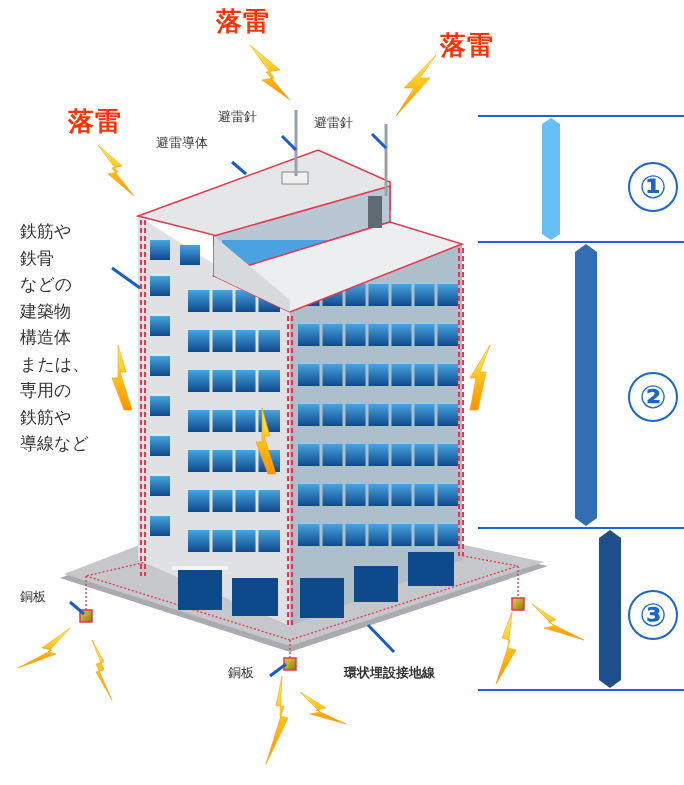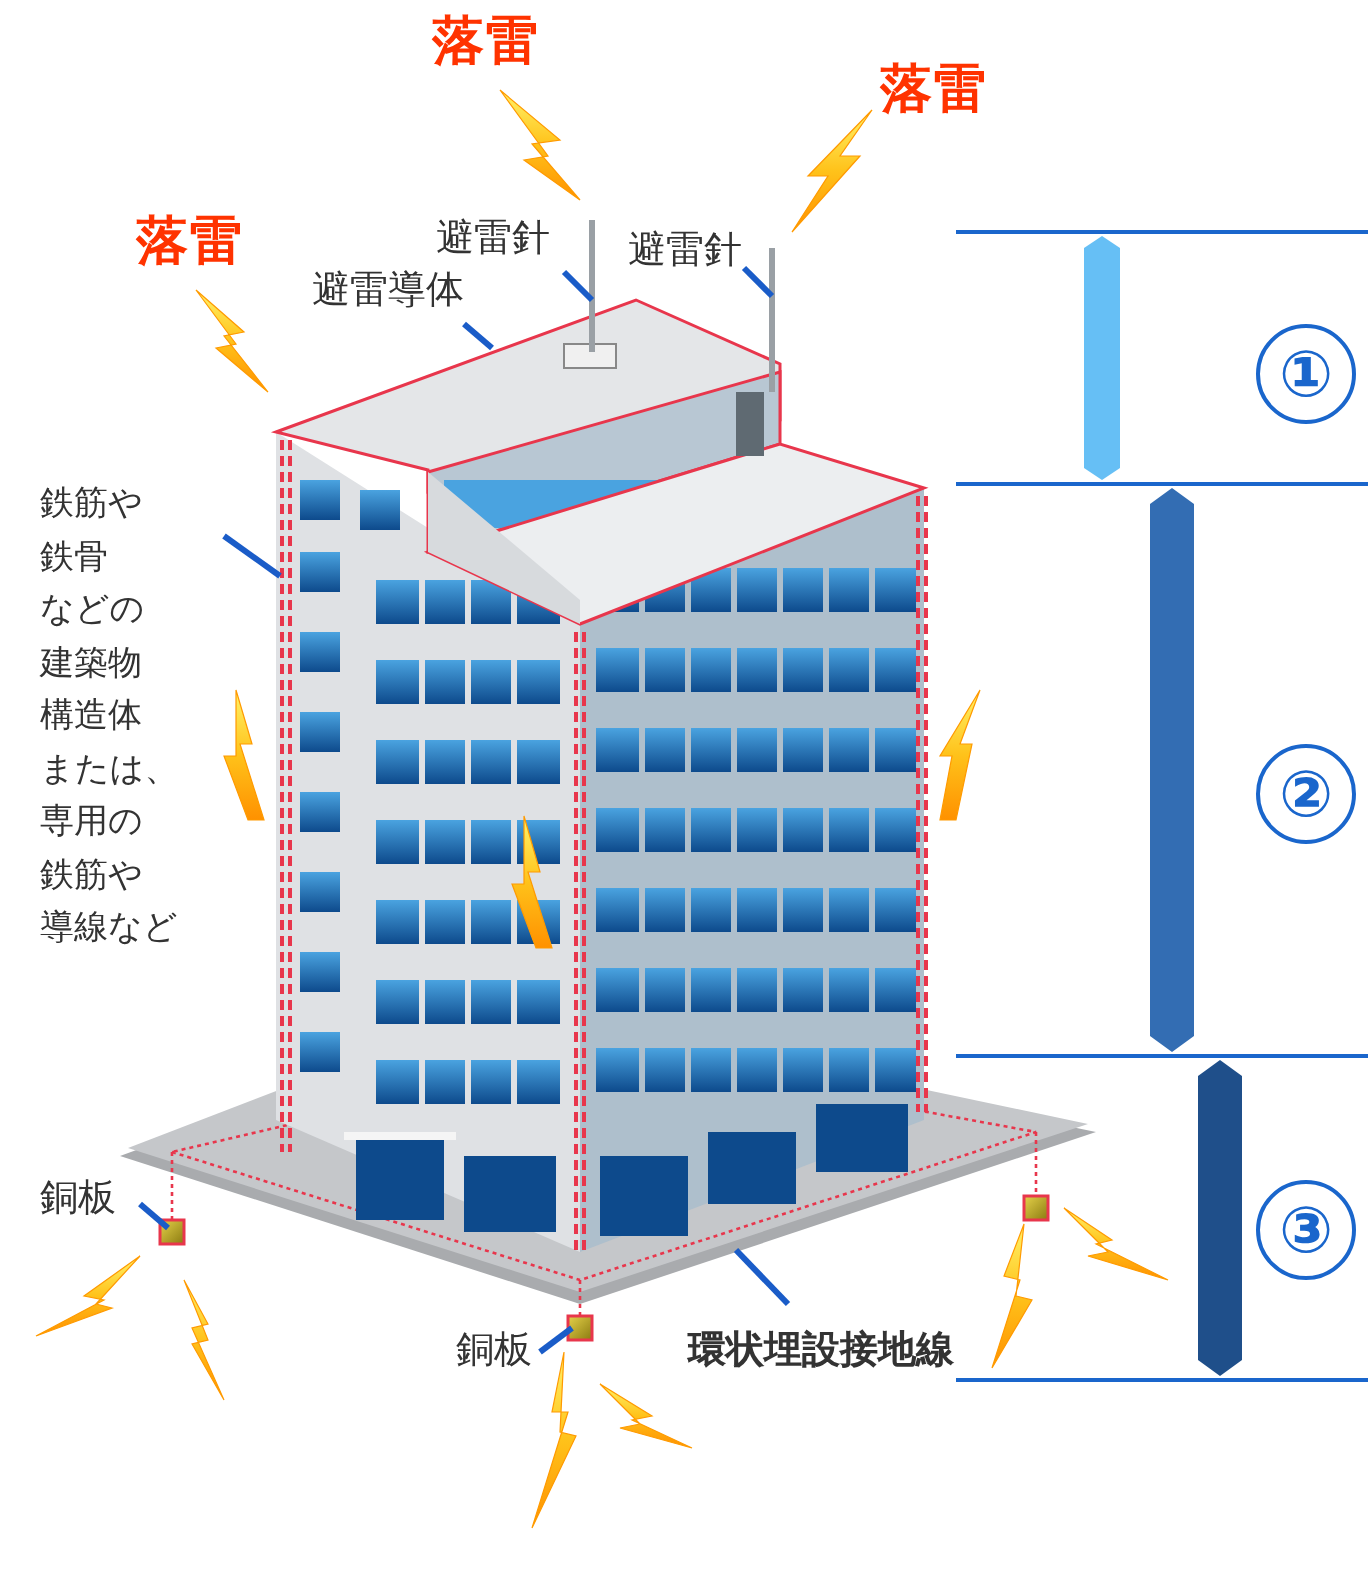--- a/index.html
+++ b/index.html
@@ -1,22 +1,22 @@
 <!DOCTYPE html>
 <html><head>
 <meta charset="utf-8">
 <style>
   html, body { margin:0; padding:0; background:#ffffff; }
   body { width:684px; height:785px; position:relative; overflow:hidden;
          font-family:"DejaVu Sans", sans-serif; }
-  .label { position:absolute; font-size:19px; color:#333333; line-height:1; white-space:nowrap; }
+  .label { position:absolute; font-size:13px; color:#333333; line-height:1; white-space:nowrap; }
   .strike { position:absolute; font-size:26px; font-weight:bold; color:#ff3300; line-height:1; letter-spacing:1px; }
   .num { position:absolute; width:46px; height:46px; border:2.5px solid #1a66cc; border-radius:50%;
          color:#1a66cc; font-weight:bold; font-size:32px; line-height:46px; text-align:center; }
-  .vtext { position:absolute; left:20px; top:218px; font-size:17px; color:#333; line-height:26.5px;margin-top:21px; }
+  .vtext { position:absolute; left:20px; top:218px; font-size:17px; color:#333; line-height:26.5px; }
   .vtext div { white-space:nowrap; }
   svg { position:absolute; left:0; top:0; }
 </style>
 </head>
 <body>
 
 <svg width="684" height="785" viewBox="0 0 684 785">
   <defs>
     <linearGradient id="bolt" x1="0" y1="0" x2="0" y2="1">
       <stop offset="0" stop-color="#fff36a"></stop>

